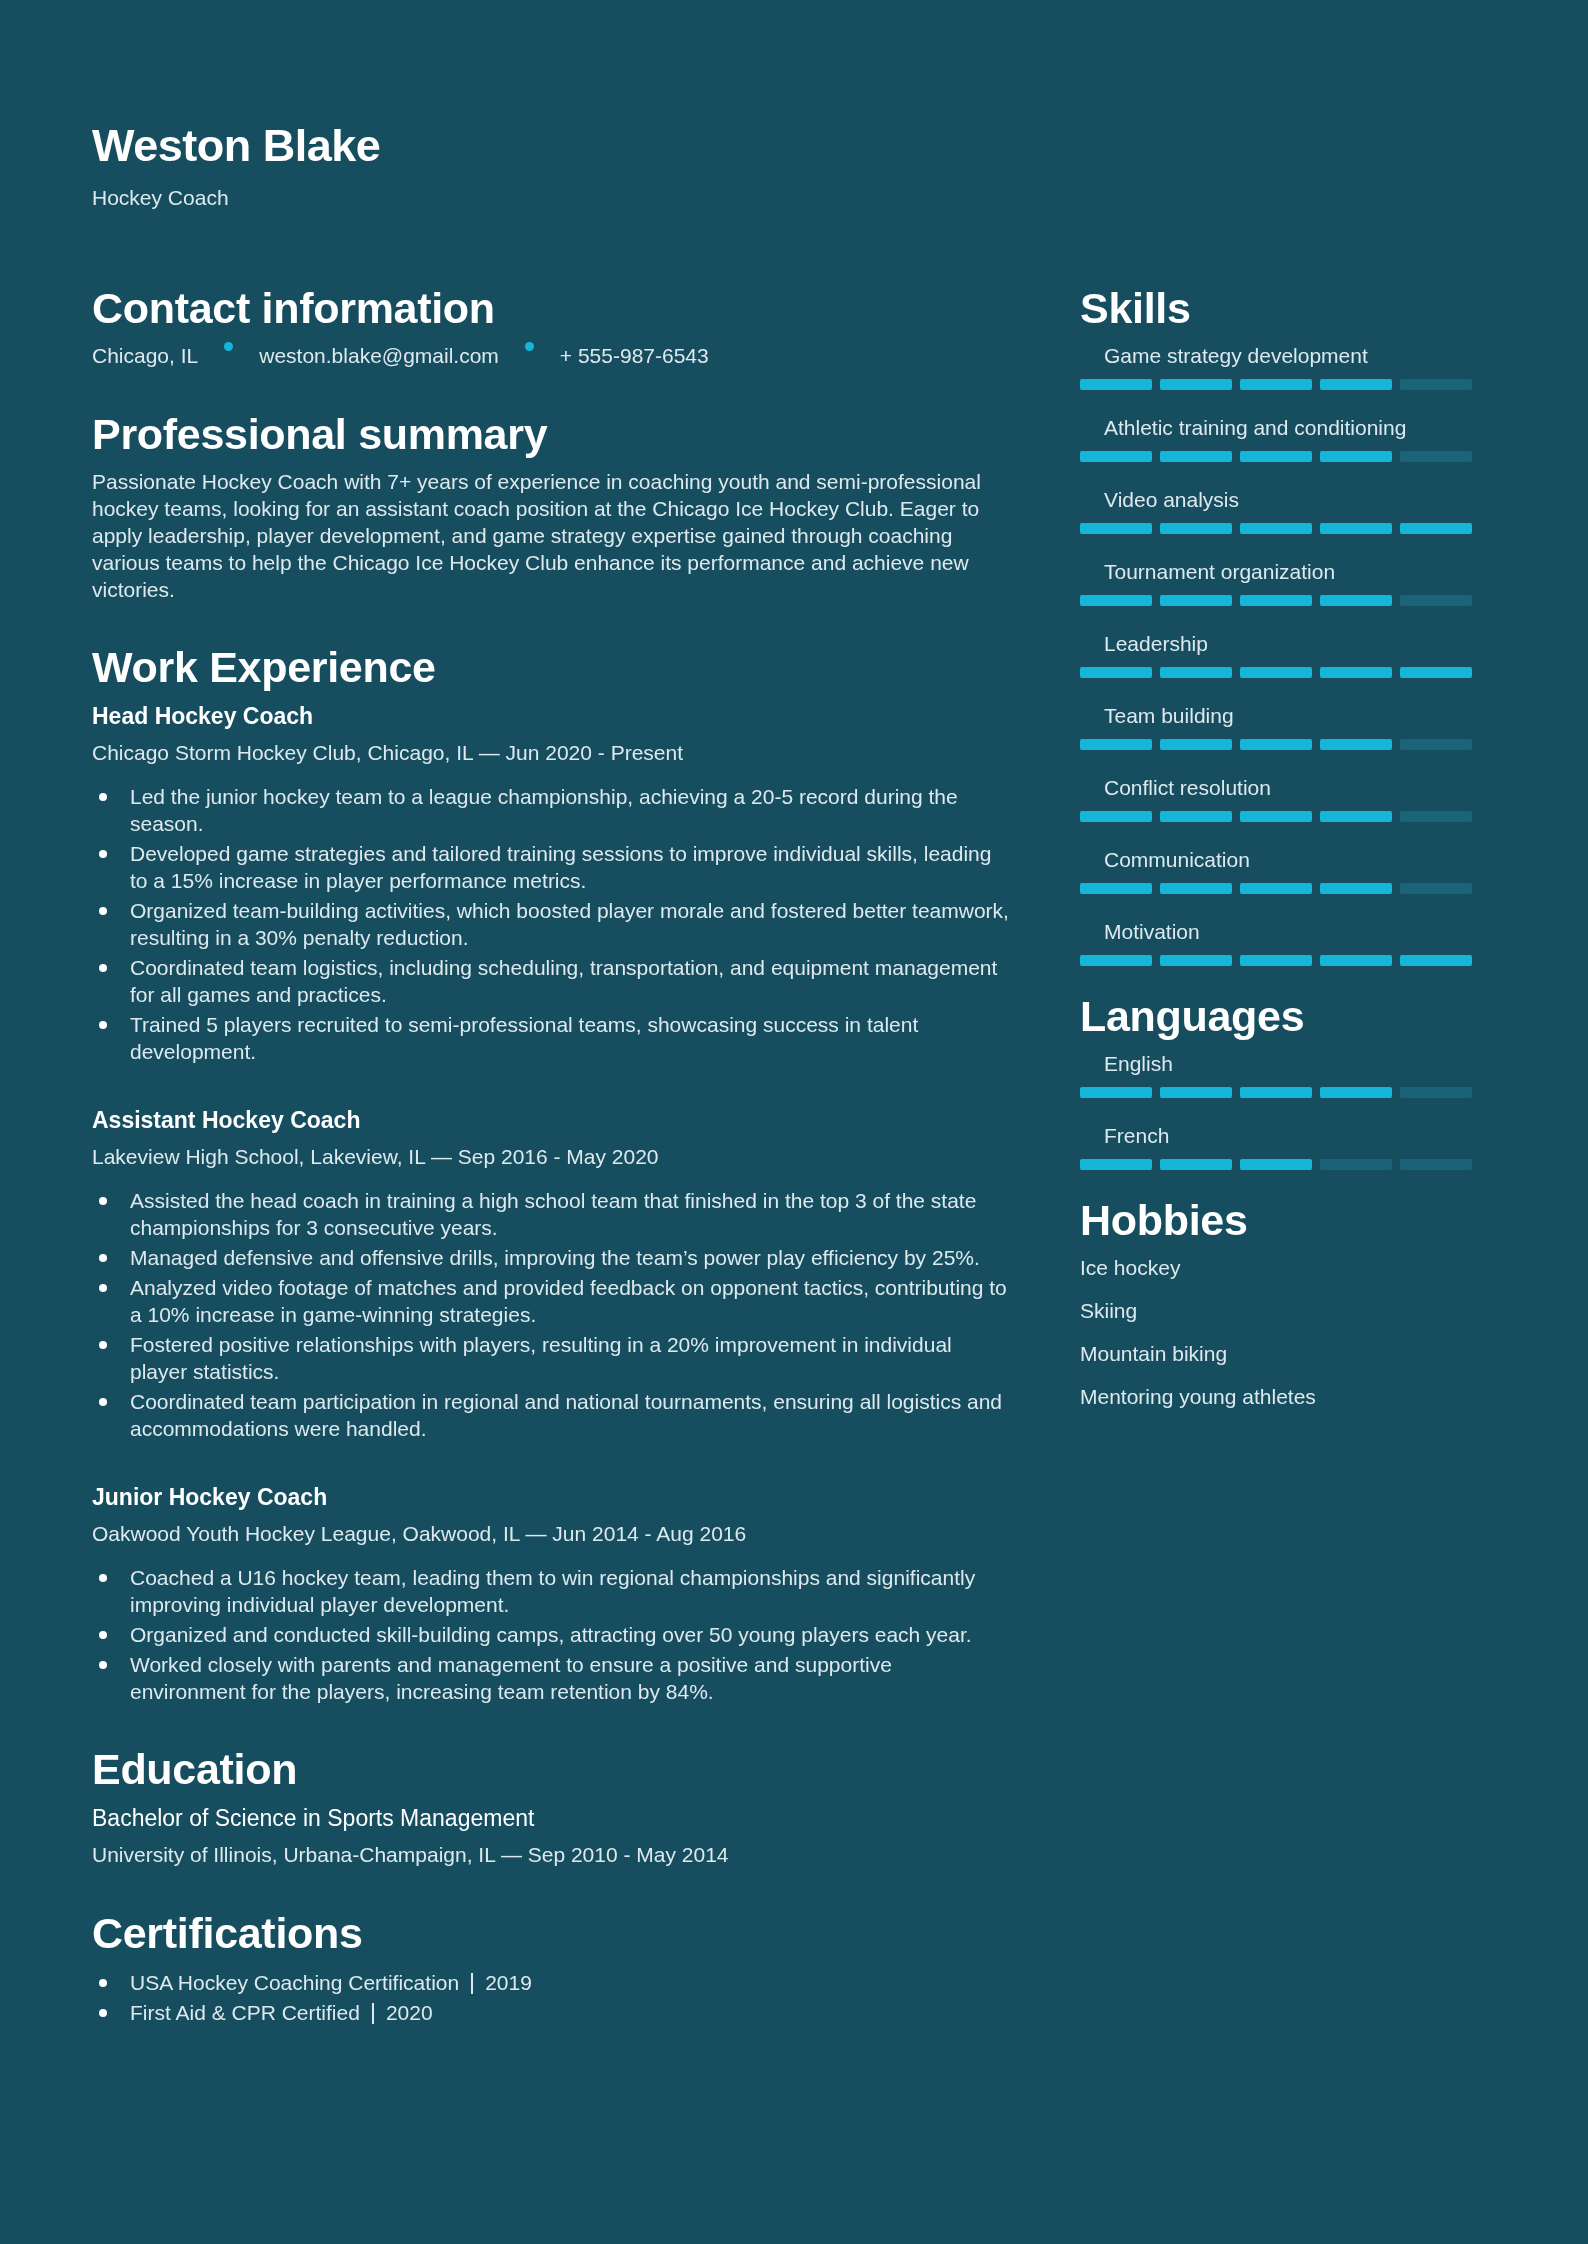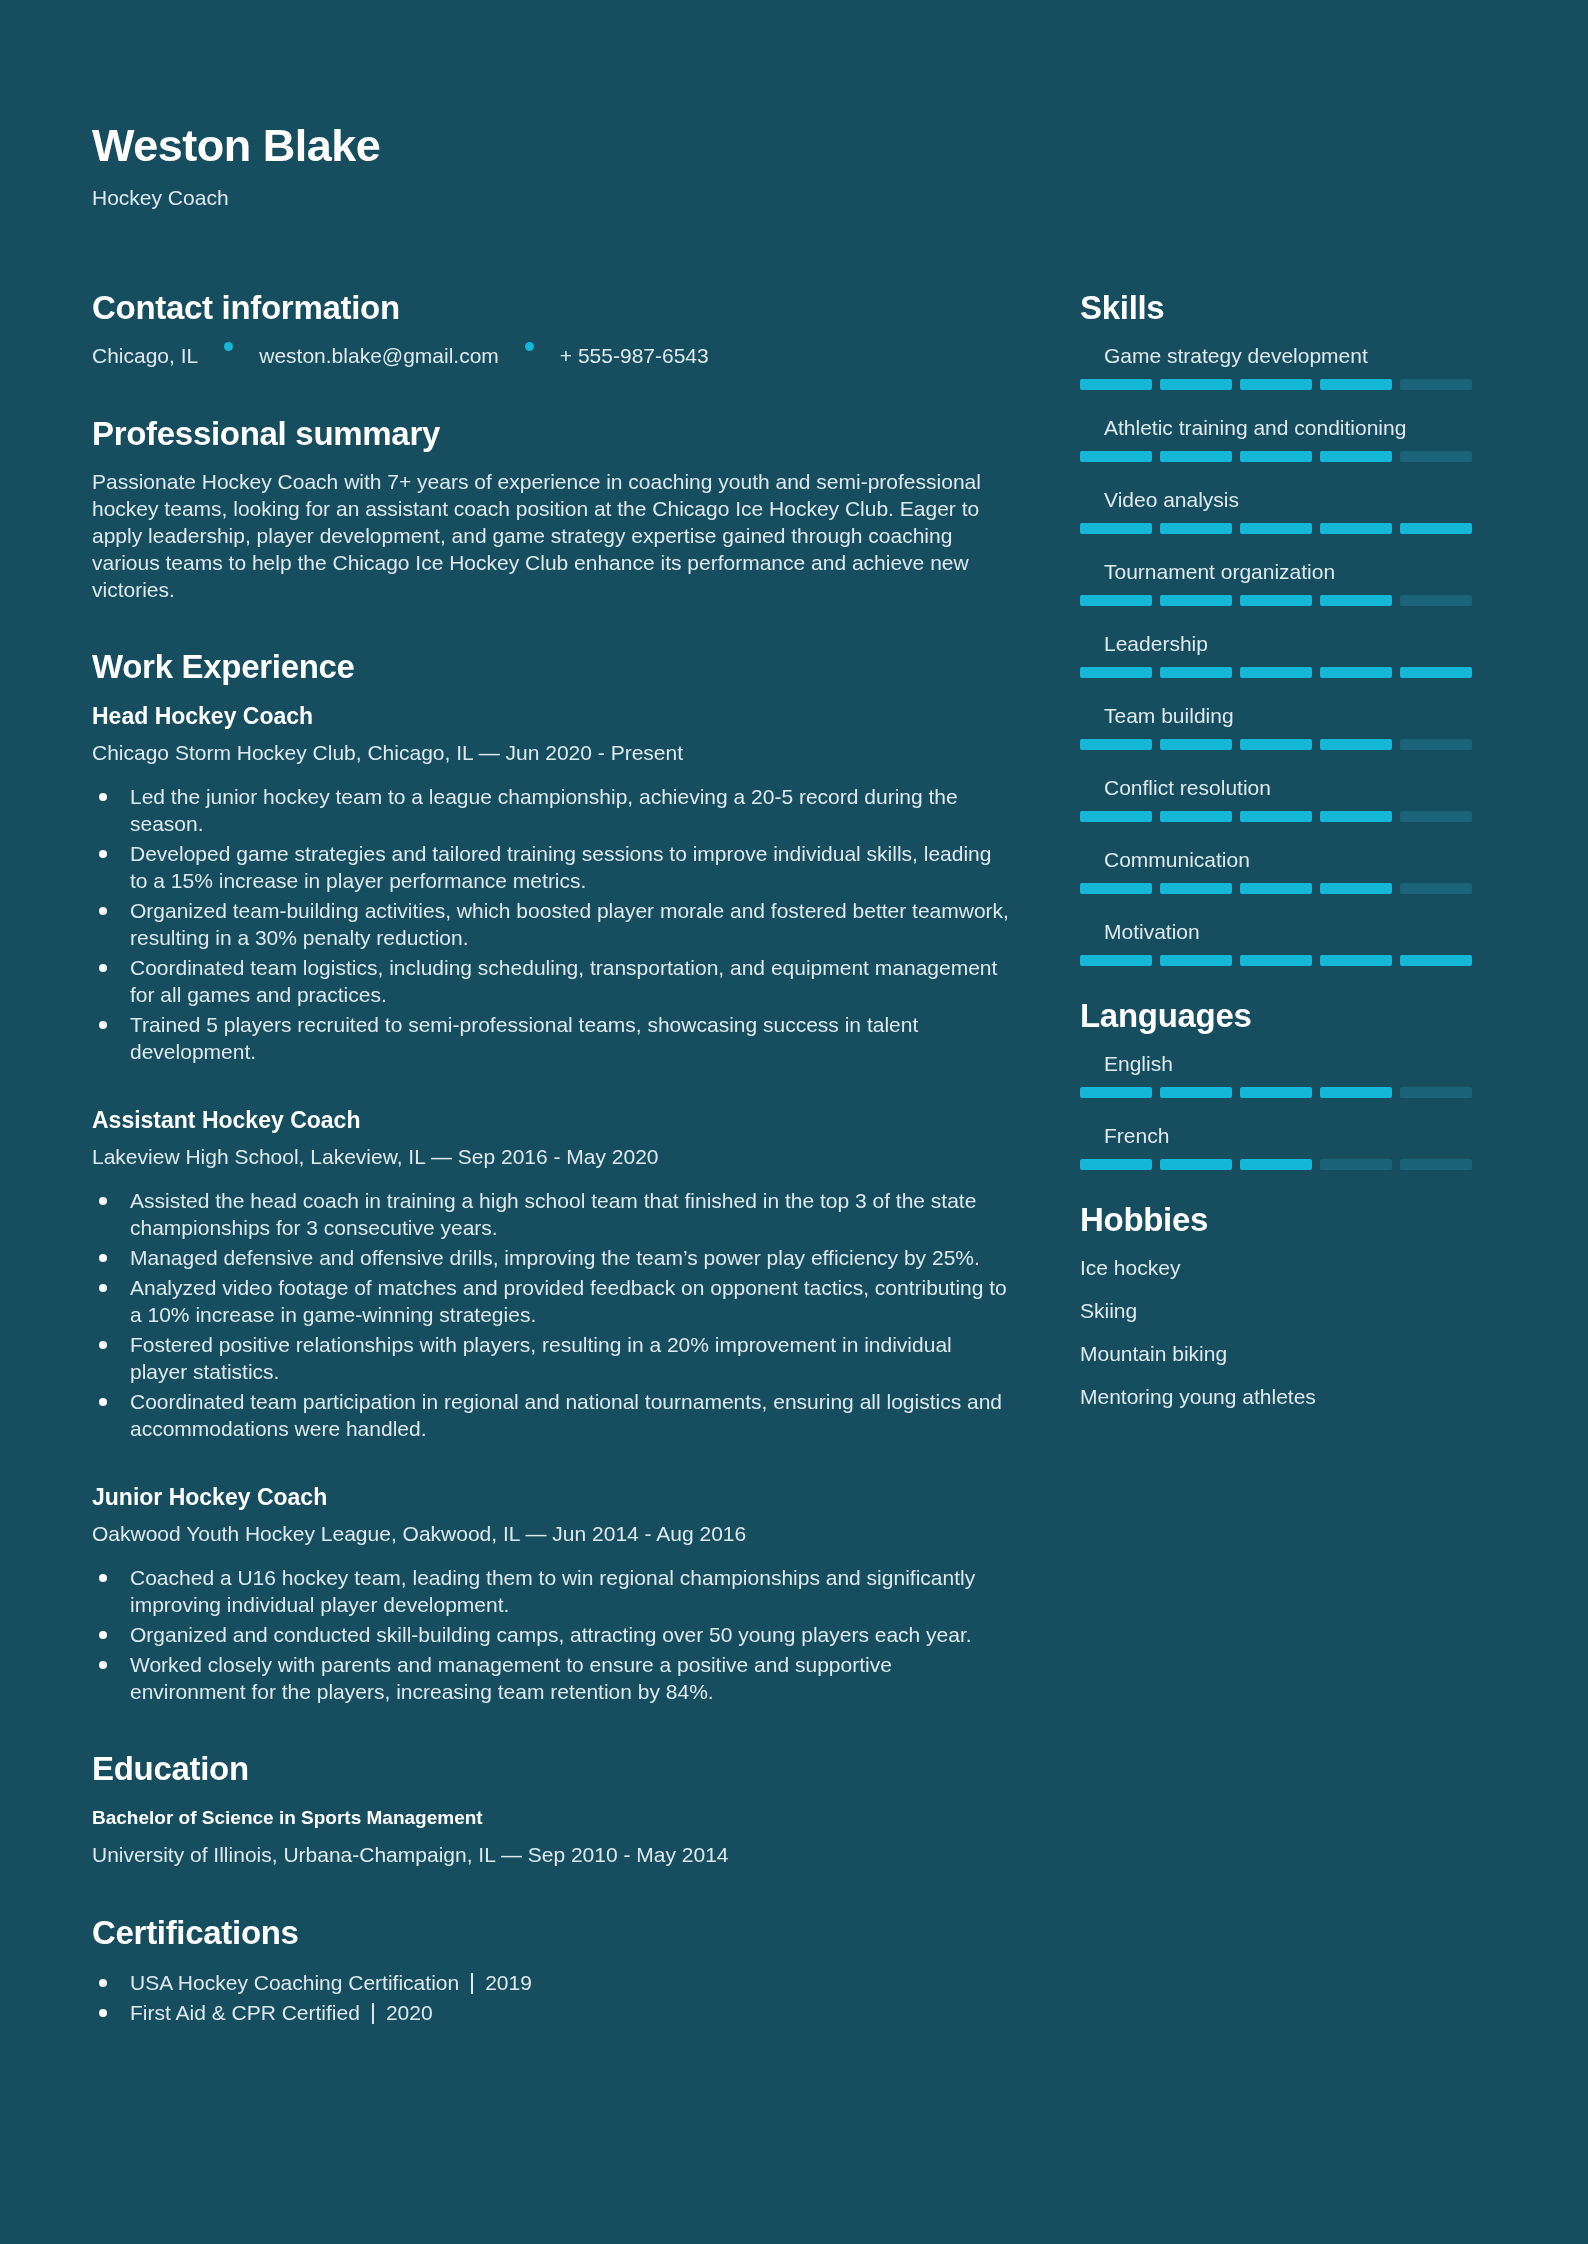--- a/index.html
+++ b/index.html
@@ -43,21 +43,21 @@
     display:flex;
     justify-content:space-between;
     align-items:flex-start;
   }
   .main-col{width:920px;flex:0 0 920px;}
   .side-col{width:392px;flex:0 0 392px;}
   
   section{margin-bottom:44px;}
   .side-col section{margin-bottom:30px;}
   h2{
-    font-size:33px;
+    font-size:43px;
     line-height:40px;
     font-weight:bold;
     color:var(--heading);
     letter-spacing:-0.3px;
     margin:0 0 14px 0;
   }
   p.summary-text{
     font-size:21px;
     line-height:27px;
     color:var(--text);
@@ -96,21 +96,21 @@
     margin-bottom:3px;
   }
   ul.bullets li::before{
     content:"";
     position:absolute;
     left:7px;top:10px;
     width:8px;height:8px;border-radius:50%;
     background:var(--heading);
   }
   
-  .degree{font-size:19px;line-height:30px;font-weight:bold;color:var(--heading);}
+  .degree{font-size:23px;line-height:30px;font-weight:normal;color:var(--heading);}
   .edu-meta{margin-top:8px;font-size:21px;line-height:28px;}
   
   .cert-sep{
     display:inline-block;
     width:2px;height:21px;
     background:var(--text);
     margin:0 12px;
     vertical-align:-4px;
   }
   

